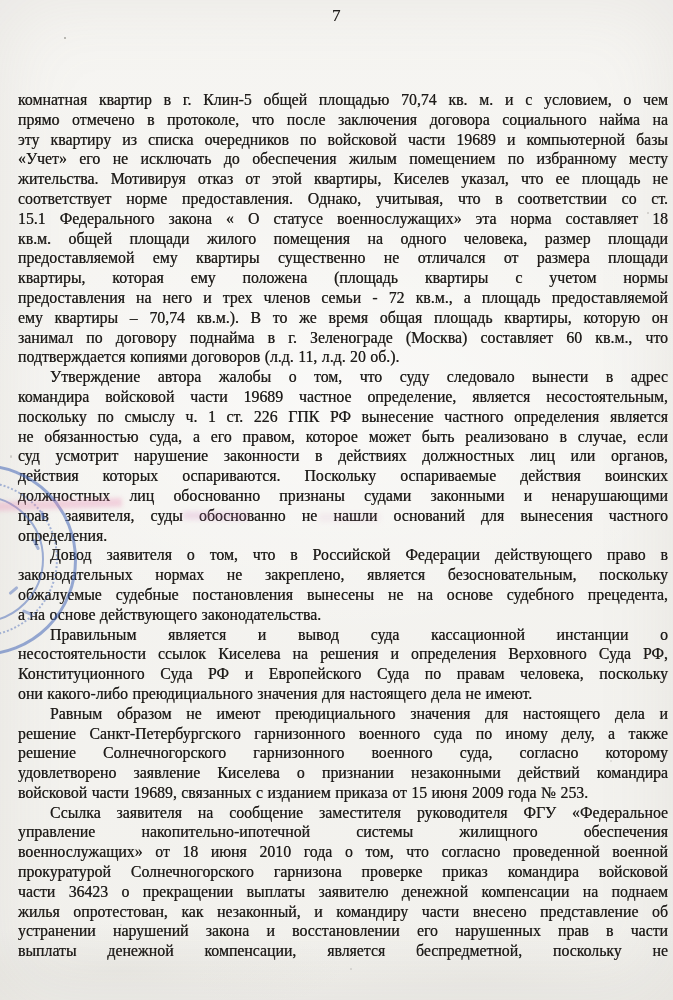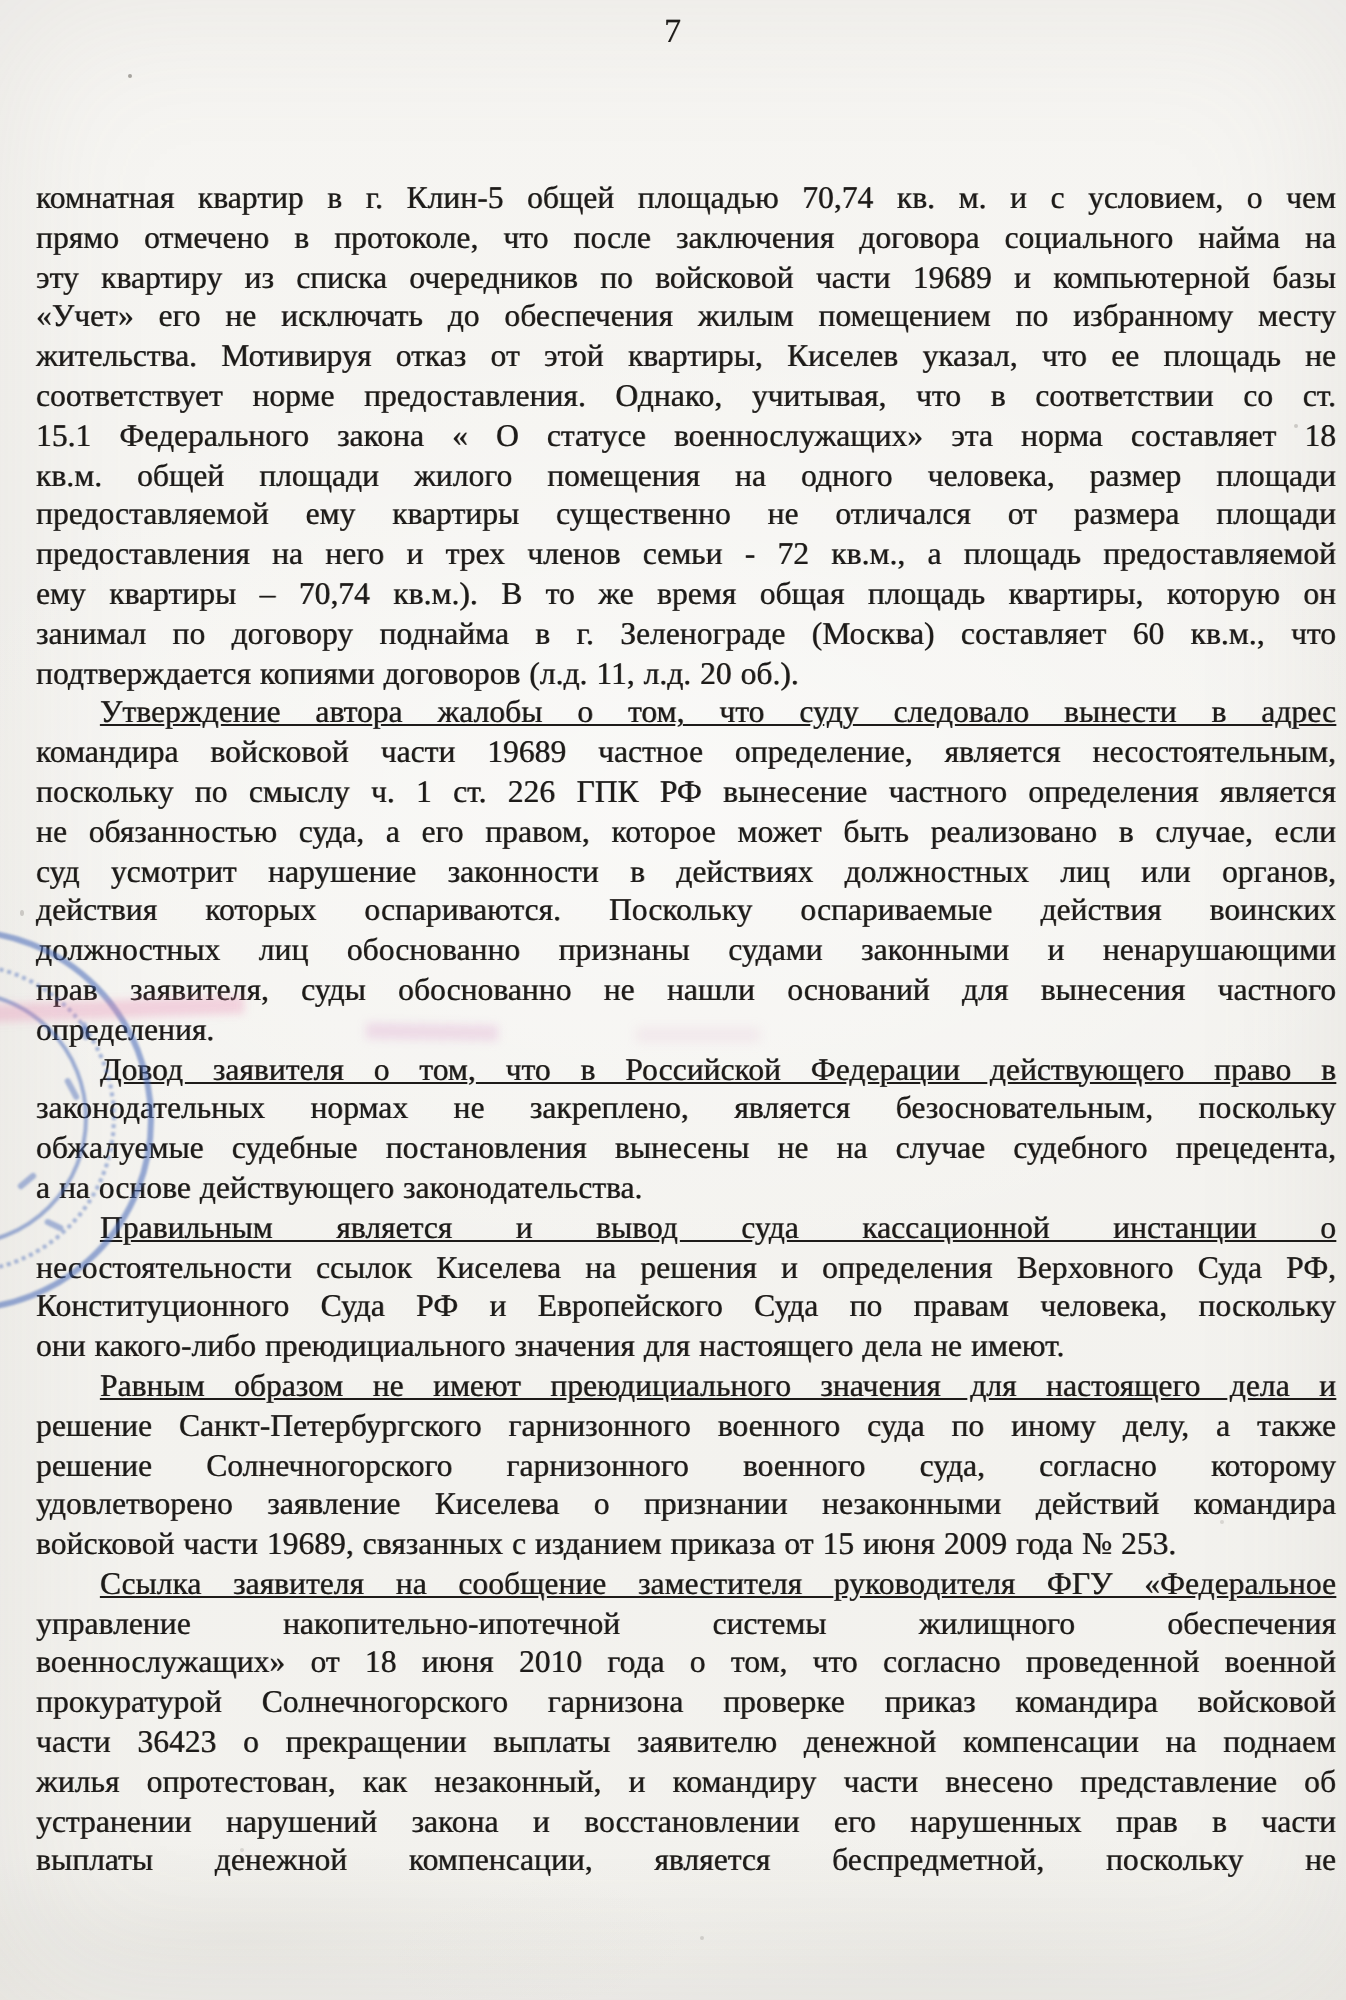--- a/index.html
+++ b/index.html
@@ -35,21 +35,21 @@
     position: absolute;
     left: 18px;
     top: 90px;
     width: 650px;
     font-size: 15.8px;
     line-height: 19.8px;
     text-shadow: 0.3px 0 0 rgba(30,25,20,0.55), -0.2px 0 0 rgba(30,25,20,0.3);
   }
 
   .para { margin: 0; }
-  .para.indent .line:first-child { text-indent: 32px; text-decoration: underline; }
+  .para.indent .line:first-child { text-indent: 32px; }
 
   .line {
     display: block;
     width: 100%;
     text-align: justify;
     text-align-last: justify;
     white-space: normal;
     word-spacing: 0.5px;
   }
   .line.endline { text-align-last: left; }
@@ -102,40 +102,41 @@
       <div class="para">
         <div class="line">комнатная квартир в г. Клин-5 общей площадью 70,74 кв. м. и с условием, о чем</div>
         <div class="line">прямо отмечено в протоколе, что после заключения договора социального найма на</div>
         <div class="line">эту квартиру из списка очередников по войсковой части 19689 и компьютерной базы</div>
         <div class="line">«Учет» его не исключать до обеспечения жилым помещением по избранному месту</div>
         <div class="line">жительства. Мотивируя отказ от этой квартиры, Киселев указал, что ее площадь не</div>
         <div class="line">соответствует норме предоставления. Однако, учитывая, что в соответствии со ст.</div>
         <div class="line">15.1 Федерального закона « О статусе военнослужащих» эта норма составляет 18</div>
         <div class="line">кв.м. общей площади жилого помещения на одного человека, размер площади</div>
         <div class="line">предоставляемой ему квартиры существенно не отличался от размера площади</div>
+        <div class="line">квартиры, которая ему положена (площадь квартиры с учетом нормы</div>
         <div class="line">предоставления на него и трех членов семьи - 72 кв.м., а площадь предоставляемой</div>
         <div class="line">ему квартиры – 70,74 кв.м.). В то же время общая площадь квартиры, которую он</div>
         <div class="line">занимал по договору поднайма в г. Зеленограде (Москва) составляет 60 кв.м., что</div>
         <div class="line endline">подтверждается копиями договоров (л.д. 11, л.д. 20 об.).</div>
       </div>
       <div class="para indent">
         <div class="line">Утверждение автора жалобы о том, что суду следовало вынести в адрес</div>
         <div class="line">командира войсковой части 19689 частное определение, является несостоятельным,</div>
         <div class="line">поскольку по смыслу ч. 1 ст. 226 ГПК РФ вынесение частного определения является</div>
         <div class="line">не обязанностью суда, а его правом, которое может быть реализовано в случае, если</div>
         <div class="line">суд усмотрит нарушение законности в действиях должностных лиц или органов,</div>
         <div class="line">действия которых оспариваются. Поскольку оспариваемые действия воинских</div>
         <div class="line">должностных лиц обоснованно признаны судами законными и ненарушающими</div>
         <div class="line">прав заявителя, суды обоснованно не нашли оснований для вынесения частного</div>
         <div class="line endline">определения.</div>
       </div>
       <div class="para indent">
         <div class="line">Довод заявителя о том, что в Российской Федерации действующего право в</div>
         <div class="line">законодательных нормах не закреплено, является безосновательным, поскольку</div>
-        <div class="line">обжалуемые судебные постановления вынесены не на случае судебного прецедента,</div>
+        <div class="line">обжалуемые судебные постановления вынесены не на основе судебного прецедента,</div>
         <div class="line endline">а на основе действующего законодательства.</div>
       </div>
       <div class="para indent">
         <div class="line">Правильным является и вывод суда кассационной инстанции о</div>
         <div class="line">несостоятельности ссылок Киселева на решения и определения Верховного Суда РФ,</div>
         <div class="line">Конституционного Суда РФ и Европейского Суда по правам человека, поскольку</div>
         <div class="line endline">они какого-либо преюдициального значения для настоящего дела не имеют.</div>
       </div>
       <div class="para indent">
         <div class="line">Равным образом не имеют преюдициального значения для настоящего дела и</div>

